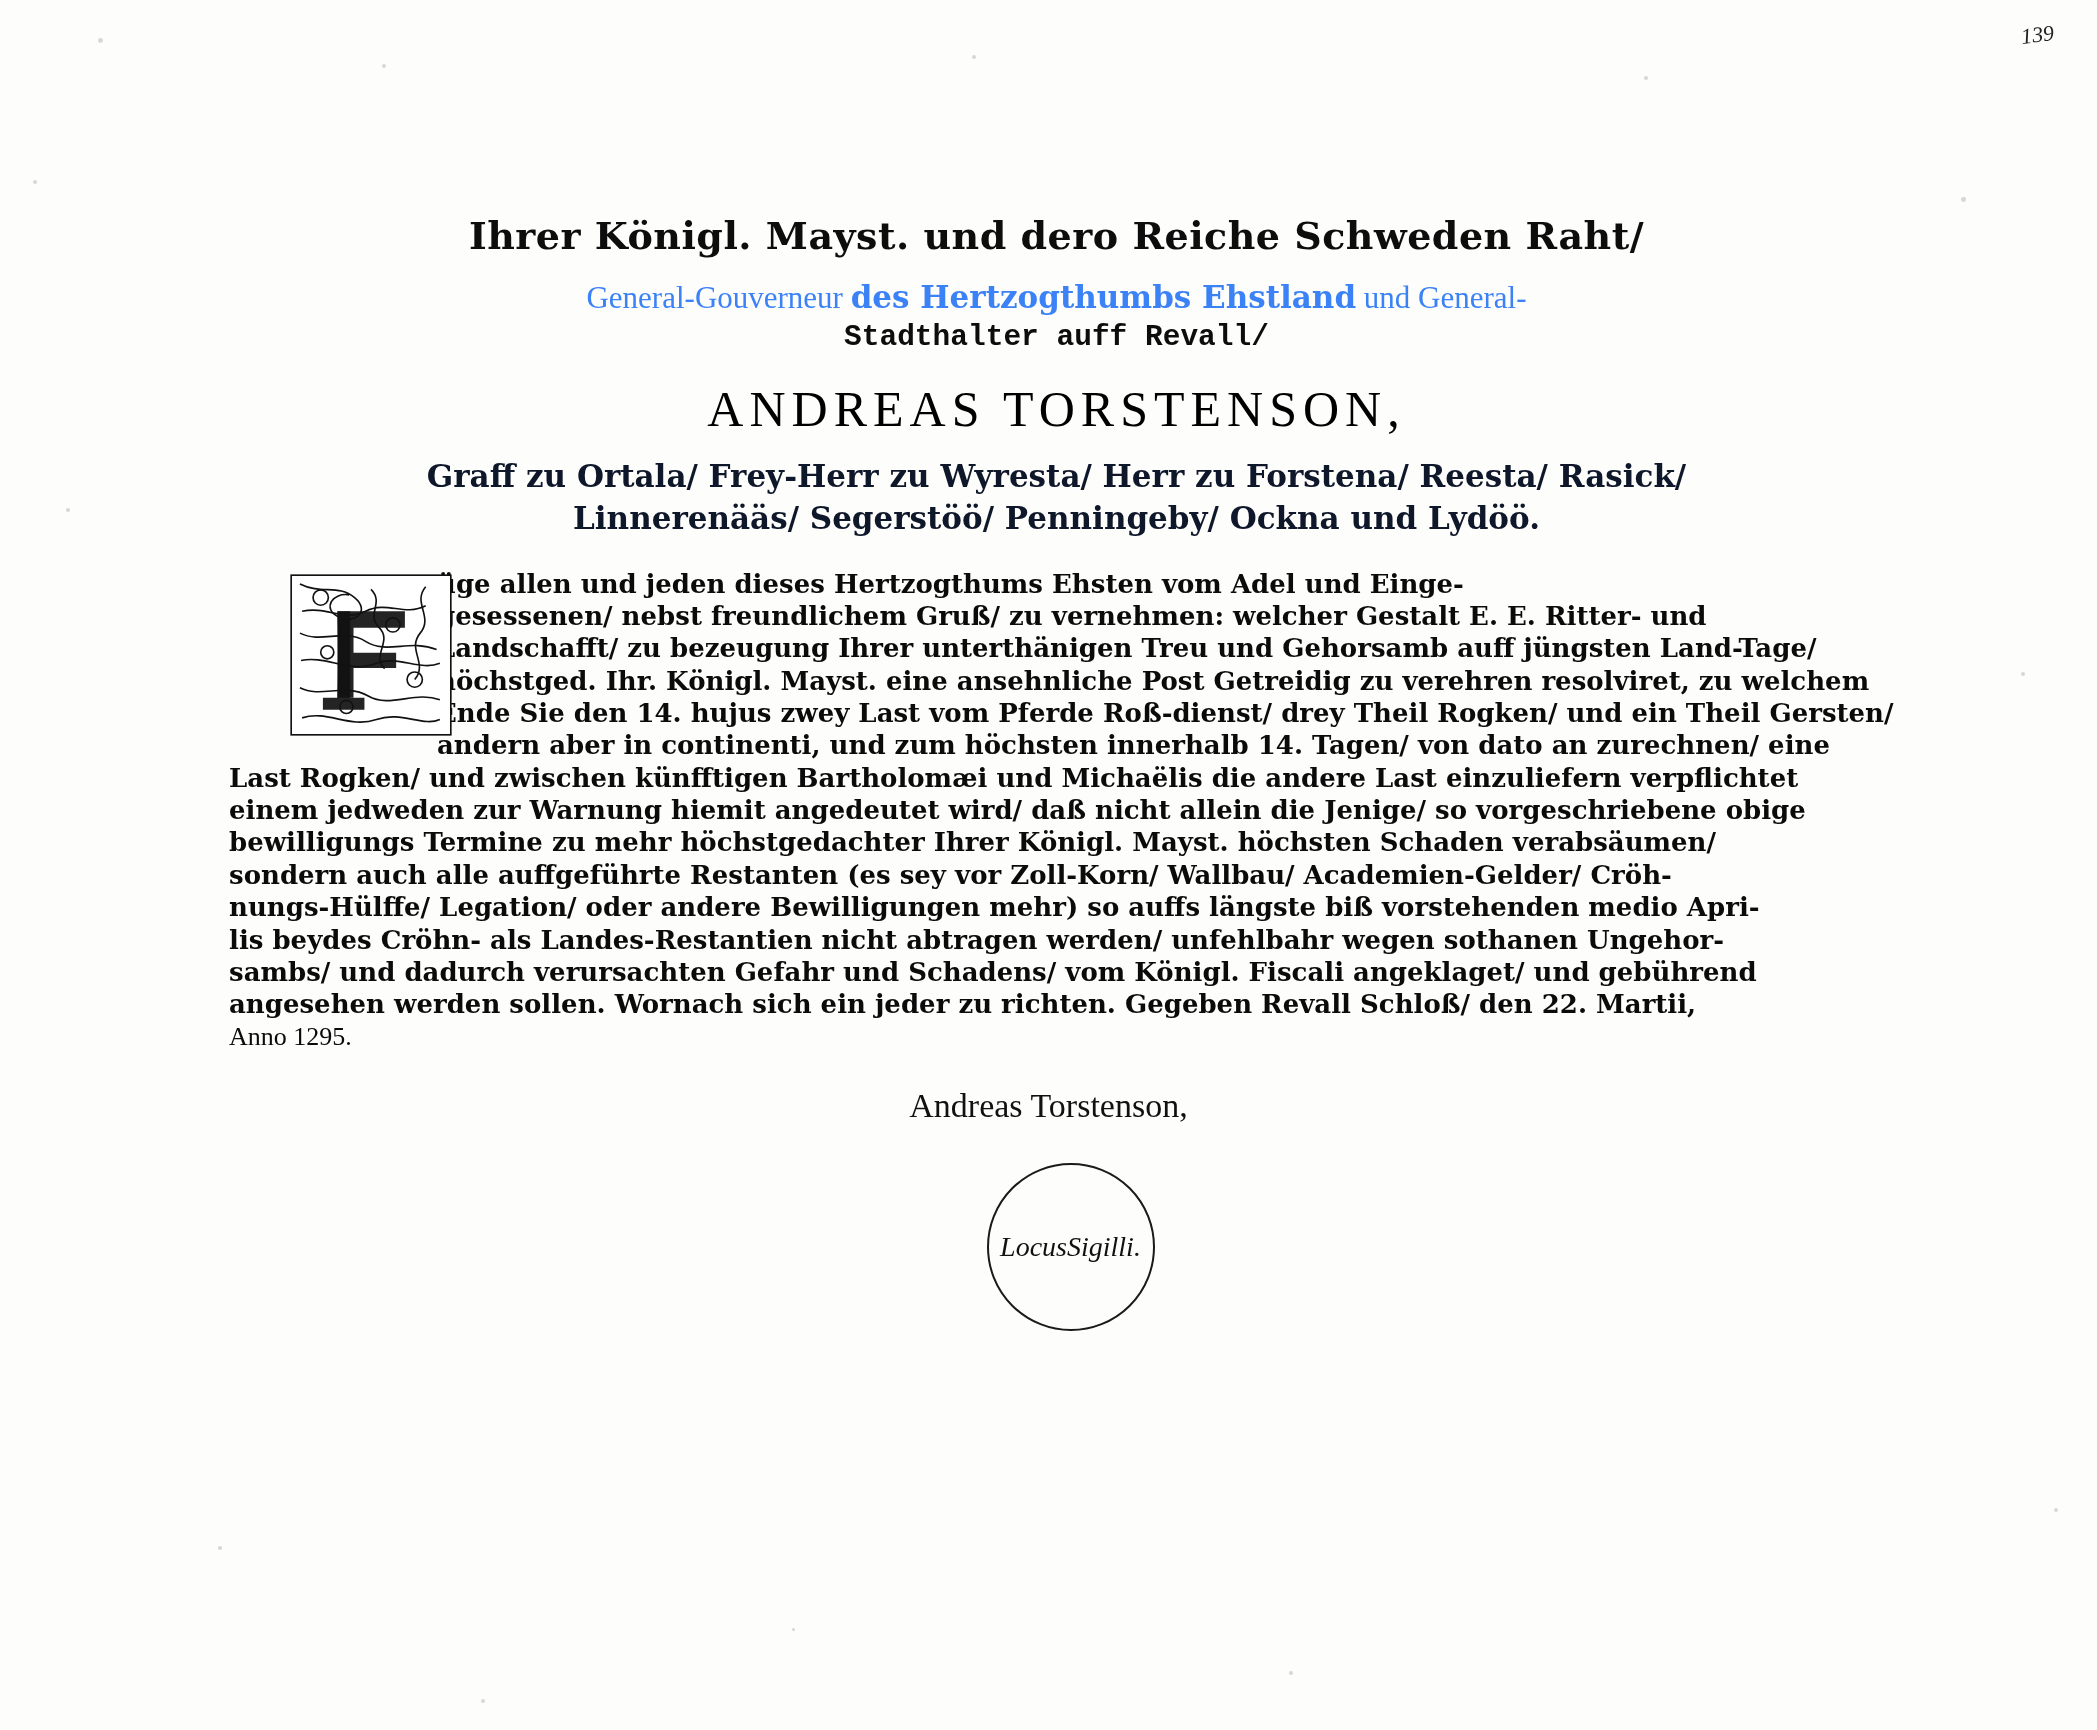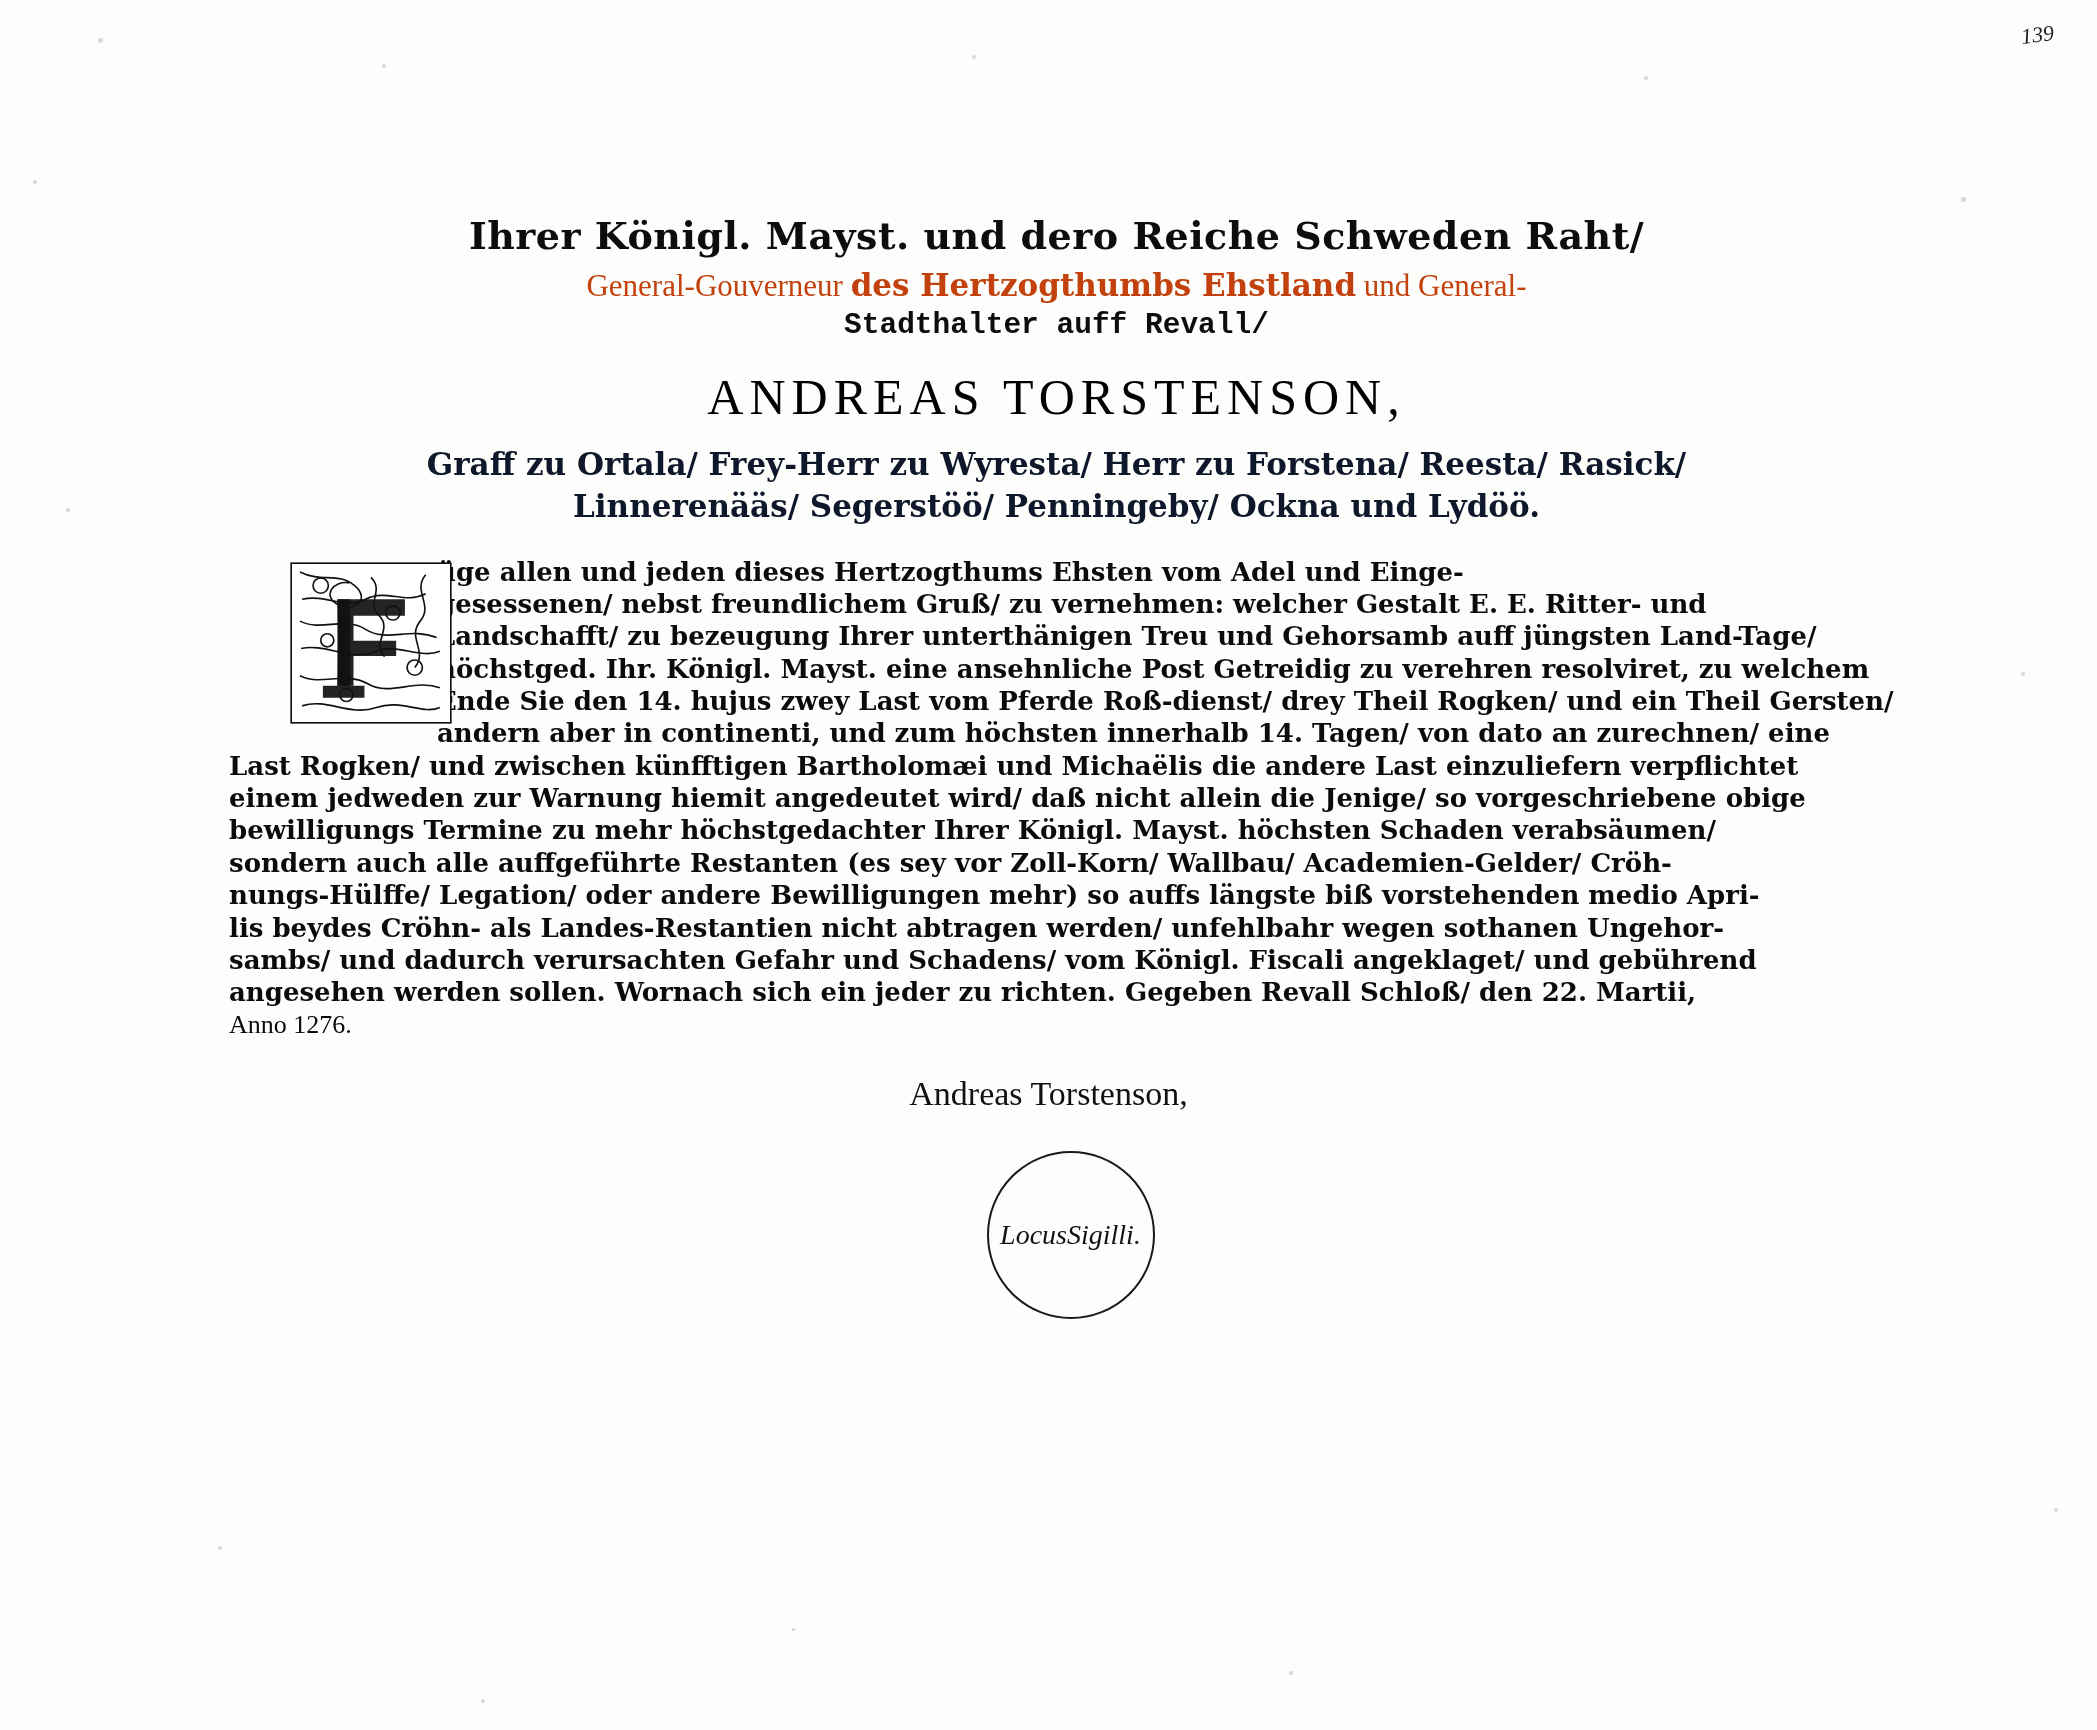--- a/index.html
+++ b/index.html
@@ -55,24 +55,24 @@
   #hdr-line1 {
     margin-top: 213px;
     font-family: "DejaVu Serif", serif;
     font-weight: 700;
     font-size: 38px;
     letter-spacing: 0.5px;
     color: #0d0d0d;
     white-space: nowrap;
   }
   #hdr-line2 {
-    margin-top: 9px;
+    margin-top: 21px;
     font-family: "Liberation Serif", serif;
     font-size: 31px;
-    color: #c2410c;
+    color: #3b82f6;
   }
   #hdr-line2 b { font-family: "DejaVu Serif", serif; font-weight: 700; }
   #hdr-line3 {
     margin-top: 4.4px;
     font-family: Liberation Mono, monospace;
     font-weight: 700;
     font-size: 29.5px;
     color: #0d0d0d;
   }
   #name {
@@ -221,21 +221,21 @@
         <span class="ln">Ende Sie den 14. hujus zwey Last vom Pferde Roß-dienst/ drey Theil Rogken/ und ein Theil Gersten/</span>
         <span class="ln">andern aber in continenti, und zum höchsten innerhalb 14. Tagen/ von dato an zurechnen/ eine</span>
         <span class="ln full">Last Rogken/ und zwischen künfftigen Bartholomæi und Michaëlis die andere Last einzuliefern verpflichtet</span>
         <span class="ln full">einem jedweden zur Warnung hiemit angedeutet wird/ daß nicht allein die Jenige/ so vorgeschriebene obige</span>
         <span class="ln full">bewilligungs Termine zu mehr höchstgedachter Ihrer Königl. Mayst. höchsten Schaden verabsäumen/</span>
         <span class="ln full">sondern auch alle auffgeführte Restanten (es sey vor Zoll-Korn/ Wallbau/ Academien-Gelder/ Cröh-</span>
         <span class="ln full">nungs-Hülffe/ Legation/ oder andere Bewilligungen mehr) so auffs längste biß vorstehenden medio Apri-</span>
         <span class="ln full">lis beydes Cröhn- als Landes-Restantien nicht abtragen werden/ unfehlbahr wegen sothanen Ungehor-</span>
         <span class="ln full">sambs/ und dadurch verursachten Gefahr und Schadens/ vom Königl. Fiscali angeklaget/ und gebührend</span>
         <span class="ln full">angesehen werden sollen.   Wornach sich ein jeder zu richten.   Gegeben Revall Schloß/ den 22. Martii,</span>
-        <span class="ln full rom">Anno 1276.</span>
+        <span class="ln full rom">Anno 1295.</span>
       </div>
 
       <div id="sig">Andreas Torstenson,</div>
 
       <div id="seal-wrap">
         <div id="seal">
           <span>Locus</span>
           <span>Sigilli.</span>
         </div>
       </div>

